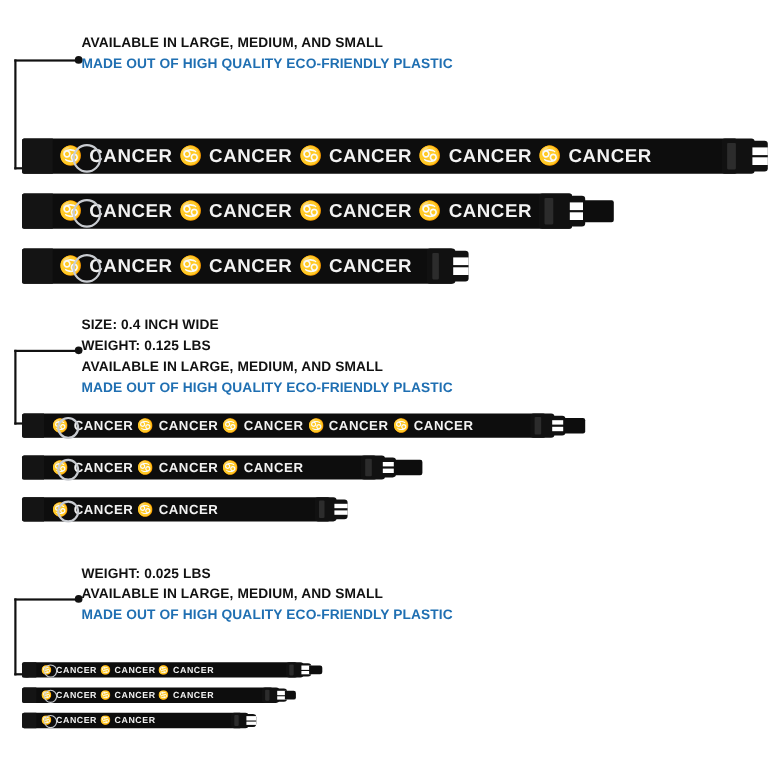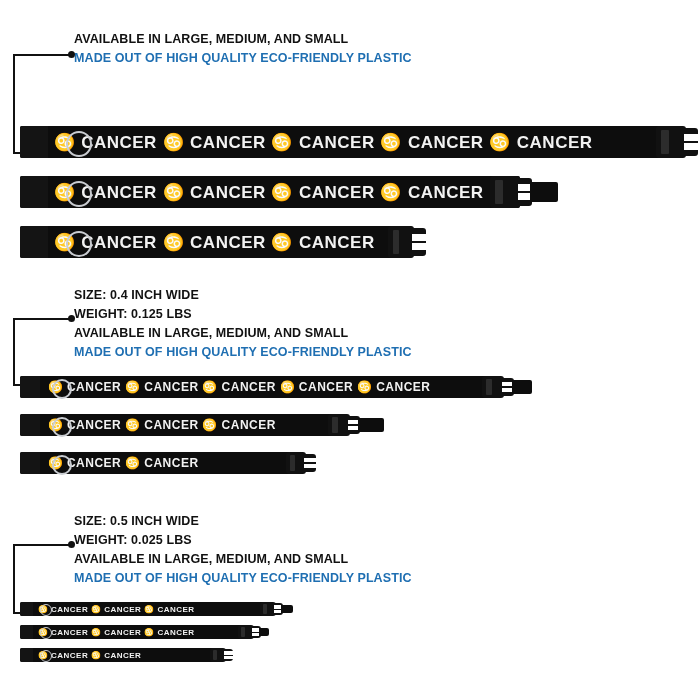--- a/index.html
+++ b/index.html
@@ -297,21 +297,20 @@
         <span class="word" style="font-size:12px;">CANCER</span>
       </div>
     </div>
     <div class="left-cap" style="width:20px;"></div>
     <div class="dring" style="left:32px; top:3px; width:16px; height:16px;"></div>
     <div class="buckle" style="left:266px; top:0; width:20px; height:22px;"></div>
     <div class="buckle-prong" style="left:284px; top:2px; width:12px; height:18px;"></div>
   </div>
 
   <div class="spec-group" style="left:74px; top:512px;">
-    <div class="spec-line">SIZE: 0.5 INCH WIDE</div>
     <div class="spec-line">WEIGHT: 0.025 LBS</div>
     <div class="spec-line">AVAILABLE IN LARGE, MEDIUM, AND SMALL</div>
     <div class="spec-line eco">MADE OUT OF HIGH QUALITY ECO-FRIENDLY PLASTIC</div>
   </div>
 
   <div class="callout" style="left:12px; top:522px; width:62px; height:96px;">
     <div class="v-line" style="left:1px; top:22px; height:70px;"></div>
     <div class="h-line" style="left:1px; top:22px; width:58px;"></div>
     <div class="h-line" style="left:1px; top:90px; width:12px;"></div>
     <div class="dot" style="left:56px; top:19px;"></div>

